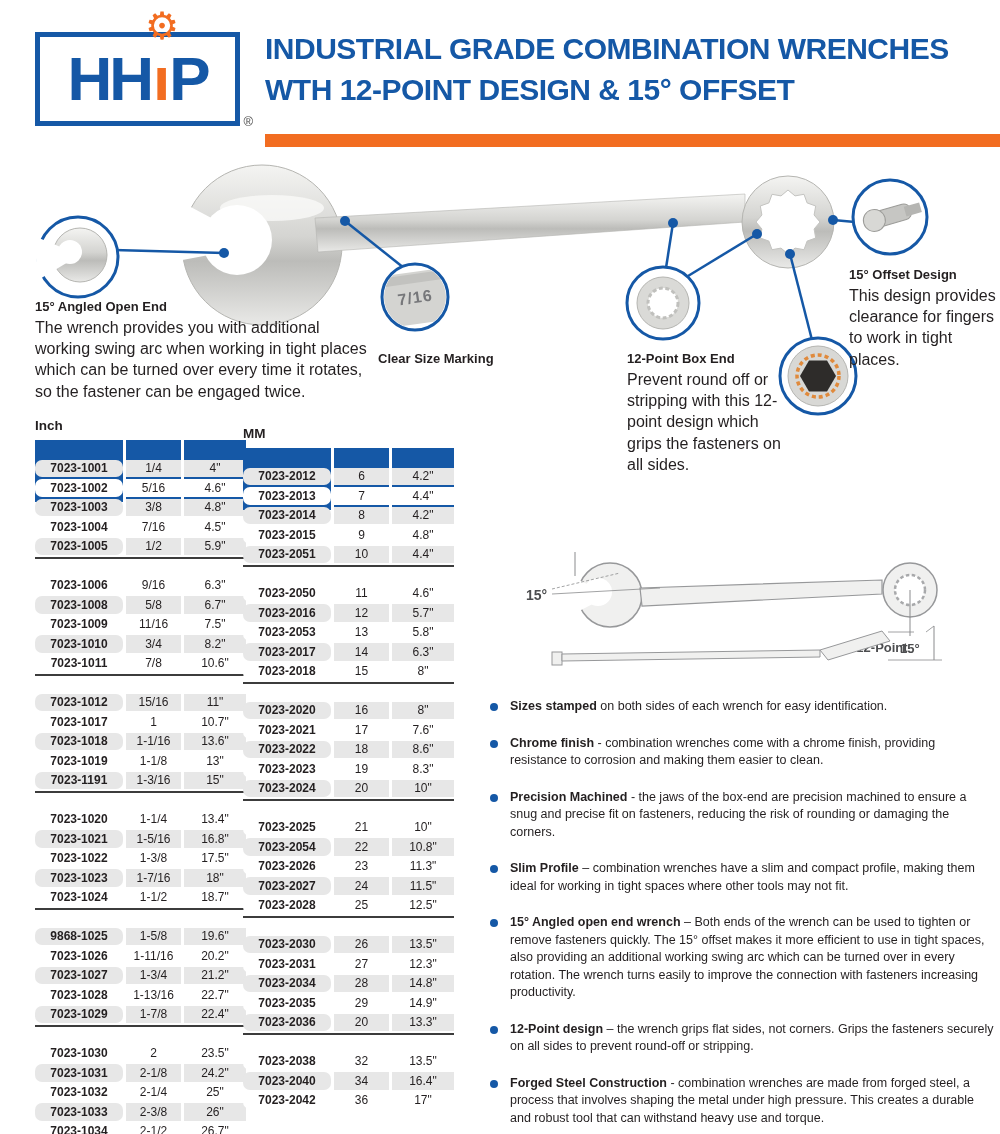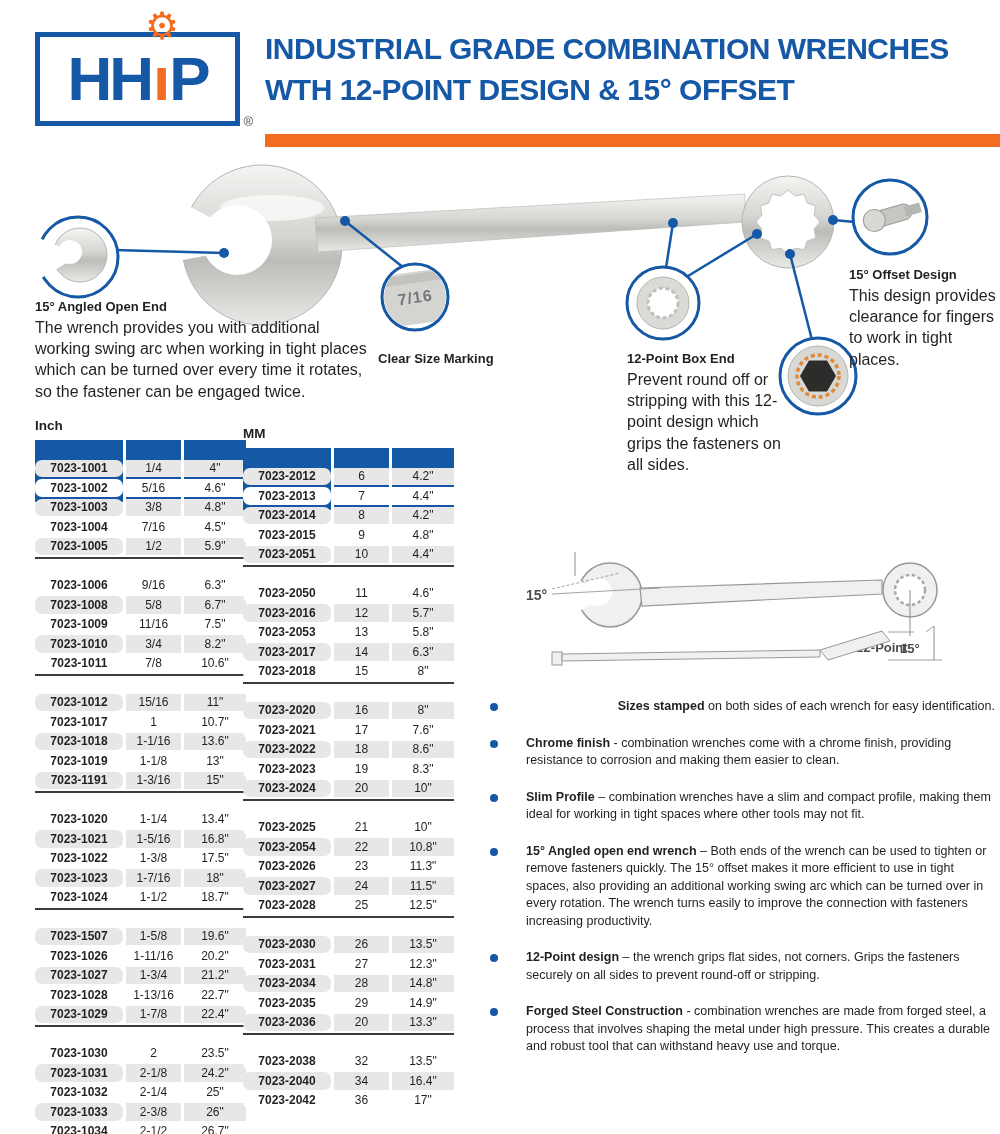--- a/index.html
+++ b/index.html
@@ -44,21 +44,21 @@
   .th{background:var(--blue);color:#fff;font-weight:bold;font-size:13px;height:62px;
      display:flex;align-items:flex-end;justify-content:center;padding-bottom:8px;text-align:center;
      white-space:pre-line;line-height:1.15;}
   .td{background:#fff;font-size:12px;display:flex;align-items:center;justify-content:center;line-height:1;}
   .td.alt{background:var(--rowgray);}
   .td.c0{font-weight:bold;border-radius:7px;}
   .gsep{grid-column:1/-1;height:2px;background:var(--sep);}
 
   
   .features{position:absolute;left:490px;top:698px;width:505px;list-style:none;margin:0;padding:0;}
-  .feat{display:flex;gap:28px;margin-bottom:19px;justify-content:space-between;}
+  .feat{display:flex;gap:12px;margin-bottom:19px;}
   .feat .dot{flex:none;width:8px;height:8px;border-radius:50%;background:var(--blue);margin-top:5px;}
   .feat p{margin:0;font-size:12.5px;line-height:1.4;}
   .feat b{font-weight:bold;}
 </style>
 </head>
 <body>
 
 <div id="page">
 
   <div class="logo">
@@ -235,21 +235,21 @@
         <div class="td c0">7023-1022</div>
         <div class="td c1">1-3/8</div>
         <div class="td c2">17.5"</div>
         <div class="td c0 alt">7023-1023</div>
         <div class="td c1 alt">1-7/16</div>
         <div class="td c2 alt">18"</div>
         <div class="td c0">7023-1024</div>
         <div class="td c1">1-1/2</div>
         <div class="td c2">18.7"</div>
         <div class="gsep"></div>
-        <div class="td c0 alt">7023-1507</div>
+        <div class="td c0 alt">9868-1025</div>
         <div class="td c1 alt">1-5/8</div>
         <div class="td c2 alt">19.6"</div>
         <div class="td c0">7023-1026</div>
         <div class="td c1">1-11/16</div>
         <div class="td c2">20.2"</div>
         <div class="td c0 alt">7023-1027</div>
         <div class="td c1 alt">1-3/4</div>
         <div class="td c2 alt">21.2"</div>
         <div class="td c0">7023-1028</div>
         <div class="td c1">1-13/16</div>
@@ -405,20 +405,24 @@
       <li class="feat">
         <span class="dot"></span>
         <p><b>Sizes stamped</b> on both sides of each wrench for easy identification.</p>
       </li>
       <li class="feat">
         <span class="dot"></span>
         <p><b>Chrome finish</b> - combination wrenches come with a chrome finish, providing resistance to corrosion and making them easier to clean.</p>
       </li>
       <li class="feat">
         <span class="dot"></span>
+        <p><b>Precision Machined</b> - the jaws of the box-end are precision machined to ensure a snug and precise fit on fasteners, reducing the risk of rounding or damaging the corners.</p>
+      </li>
+      <li class="feat">
+        <span class="dot"></span>
         <p><b>Slim Profile</b> – combination wrenches have a slim and compact profile, making them ideal for working in tight spaces where other tools may not fit.</p>
       </li>
       <li class="feat">
         <span class="dot"></span>
         <p><b>15° Angled open end wrench</b> – Both ends of the wrench can be used to tighten or remove fasteners quickly.  The 15° offset makes it more efficient to use in tight spaces, also providing an additional working swing arc which can be turned over in every rotation.  The wrench turns easily to improve the connection with fasteners increasing productivity.</p>
       </li>
       <li class="feat">
         <span class="dot"></span>
         <p><b>12-Point design</b> – the wrench grips flat sides, not corners.  Grips the fasteners securely on all sides to prevent round-off or stripping.</p>
       </li>

